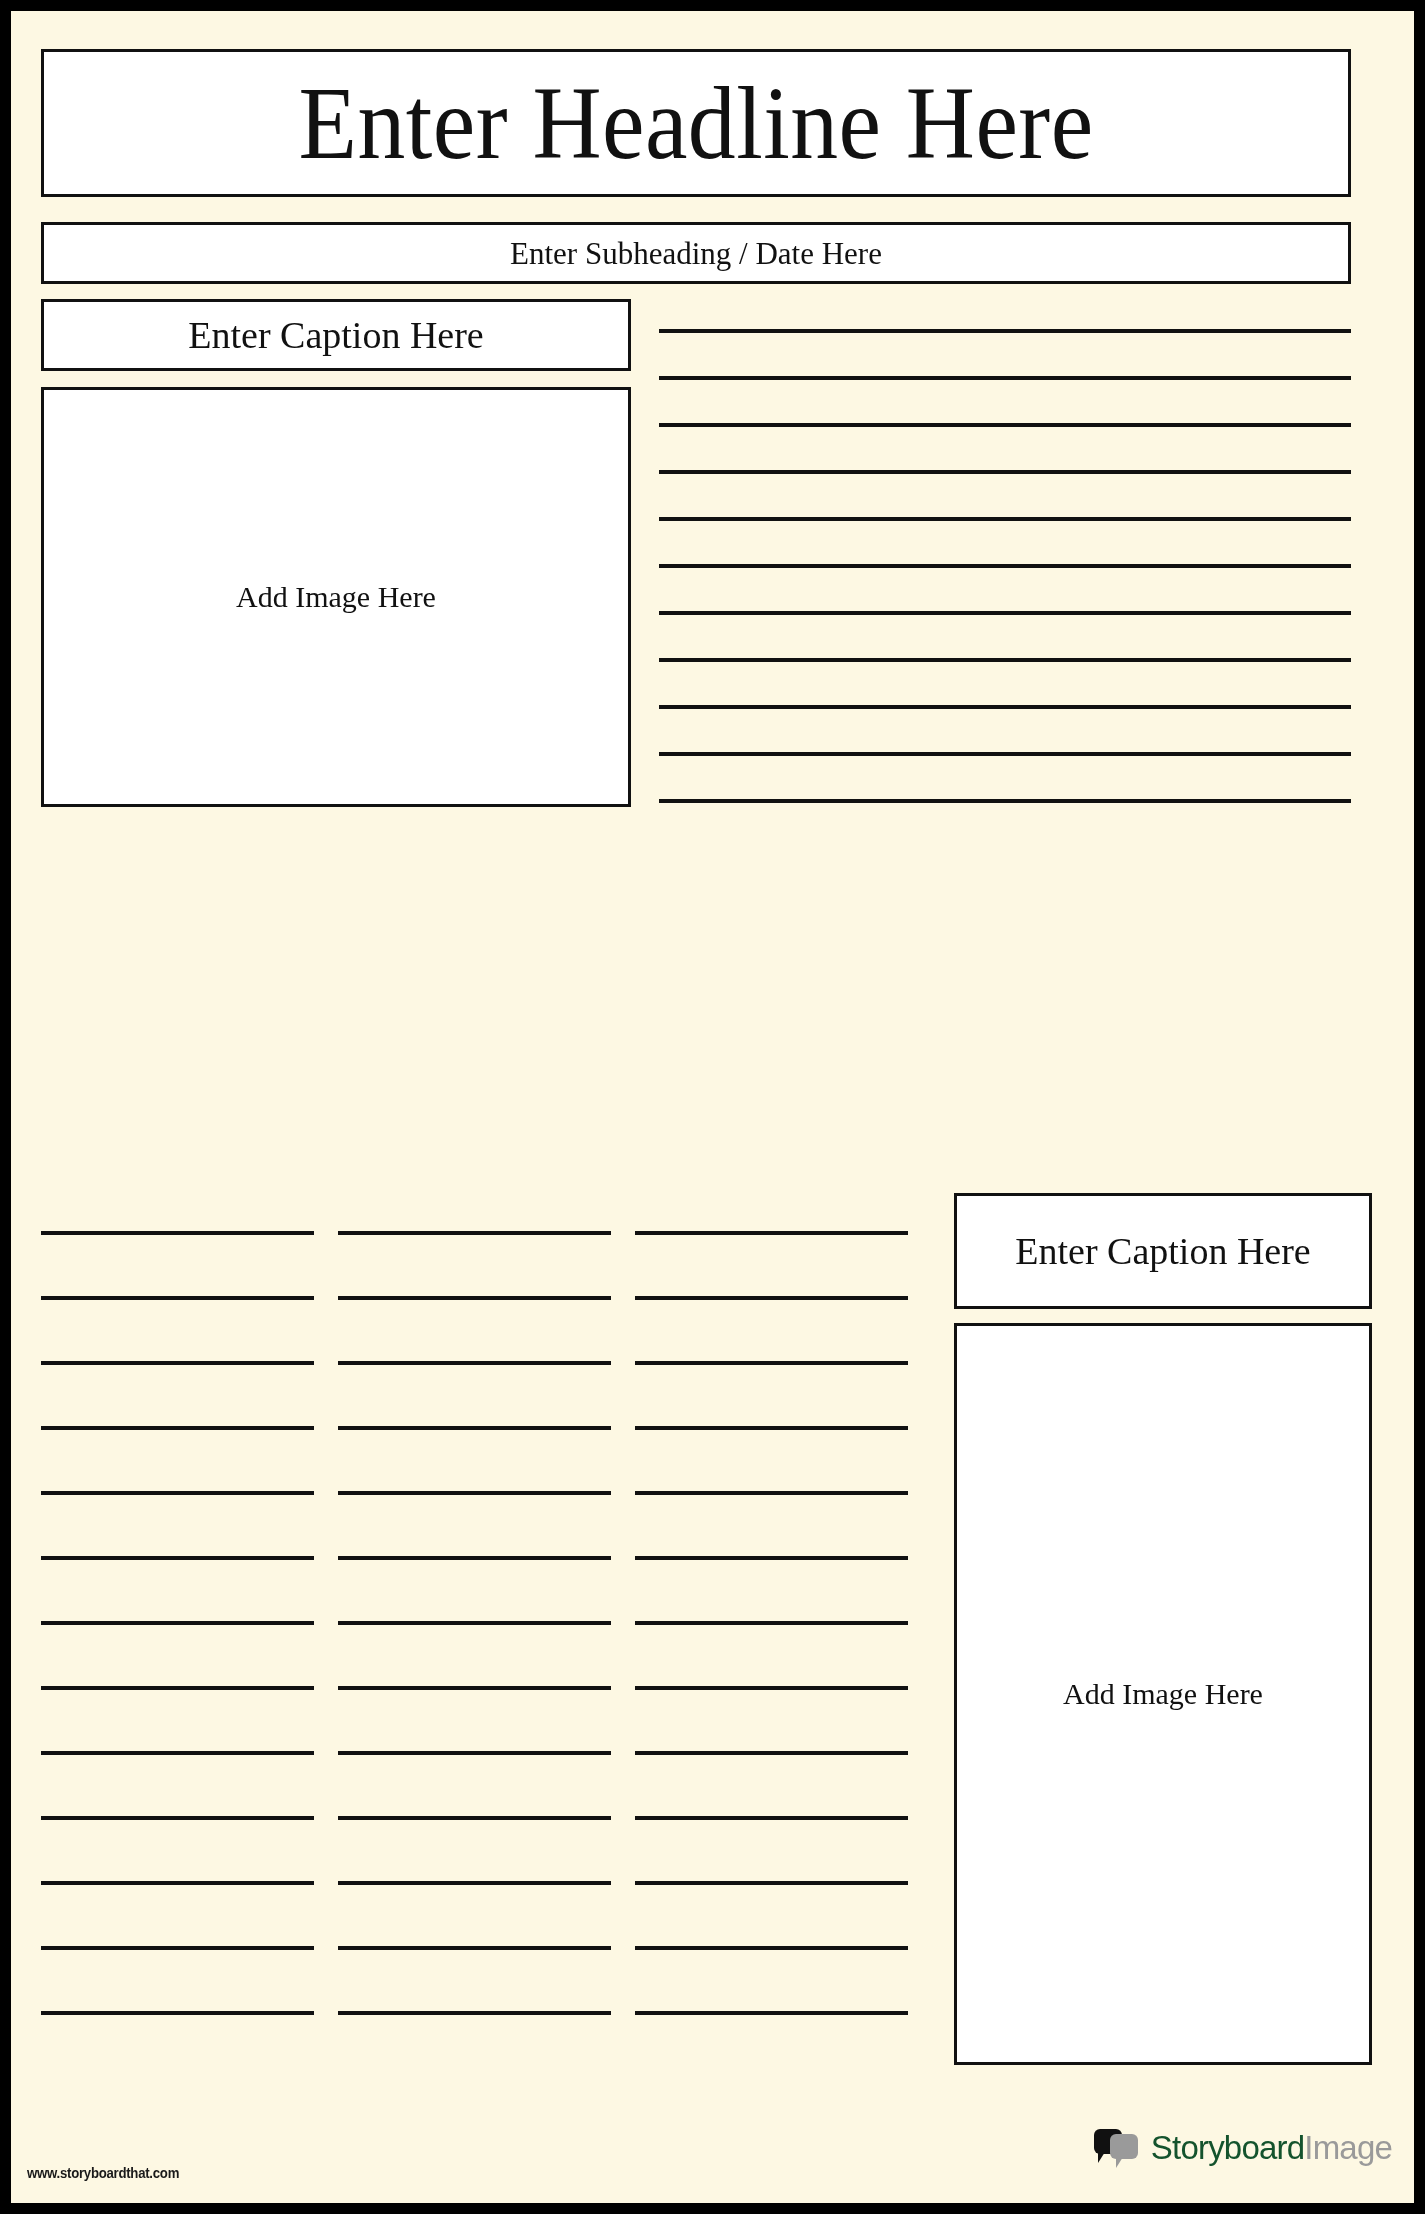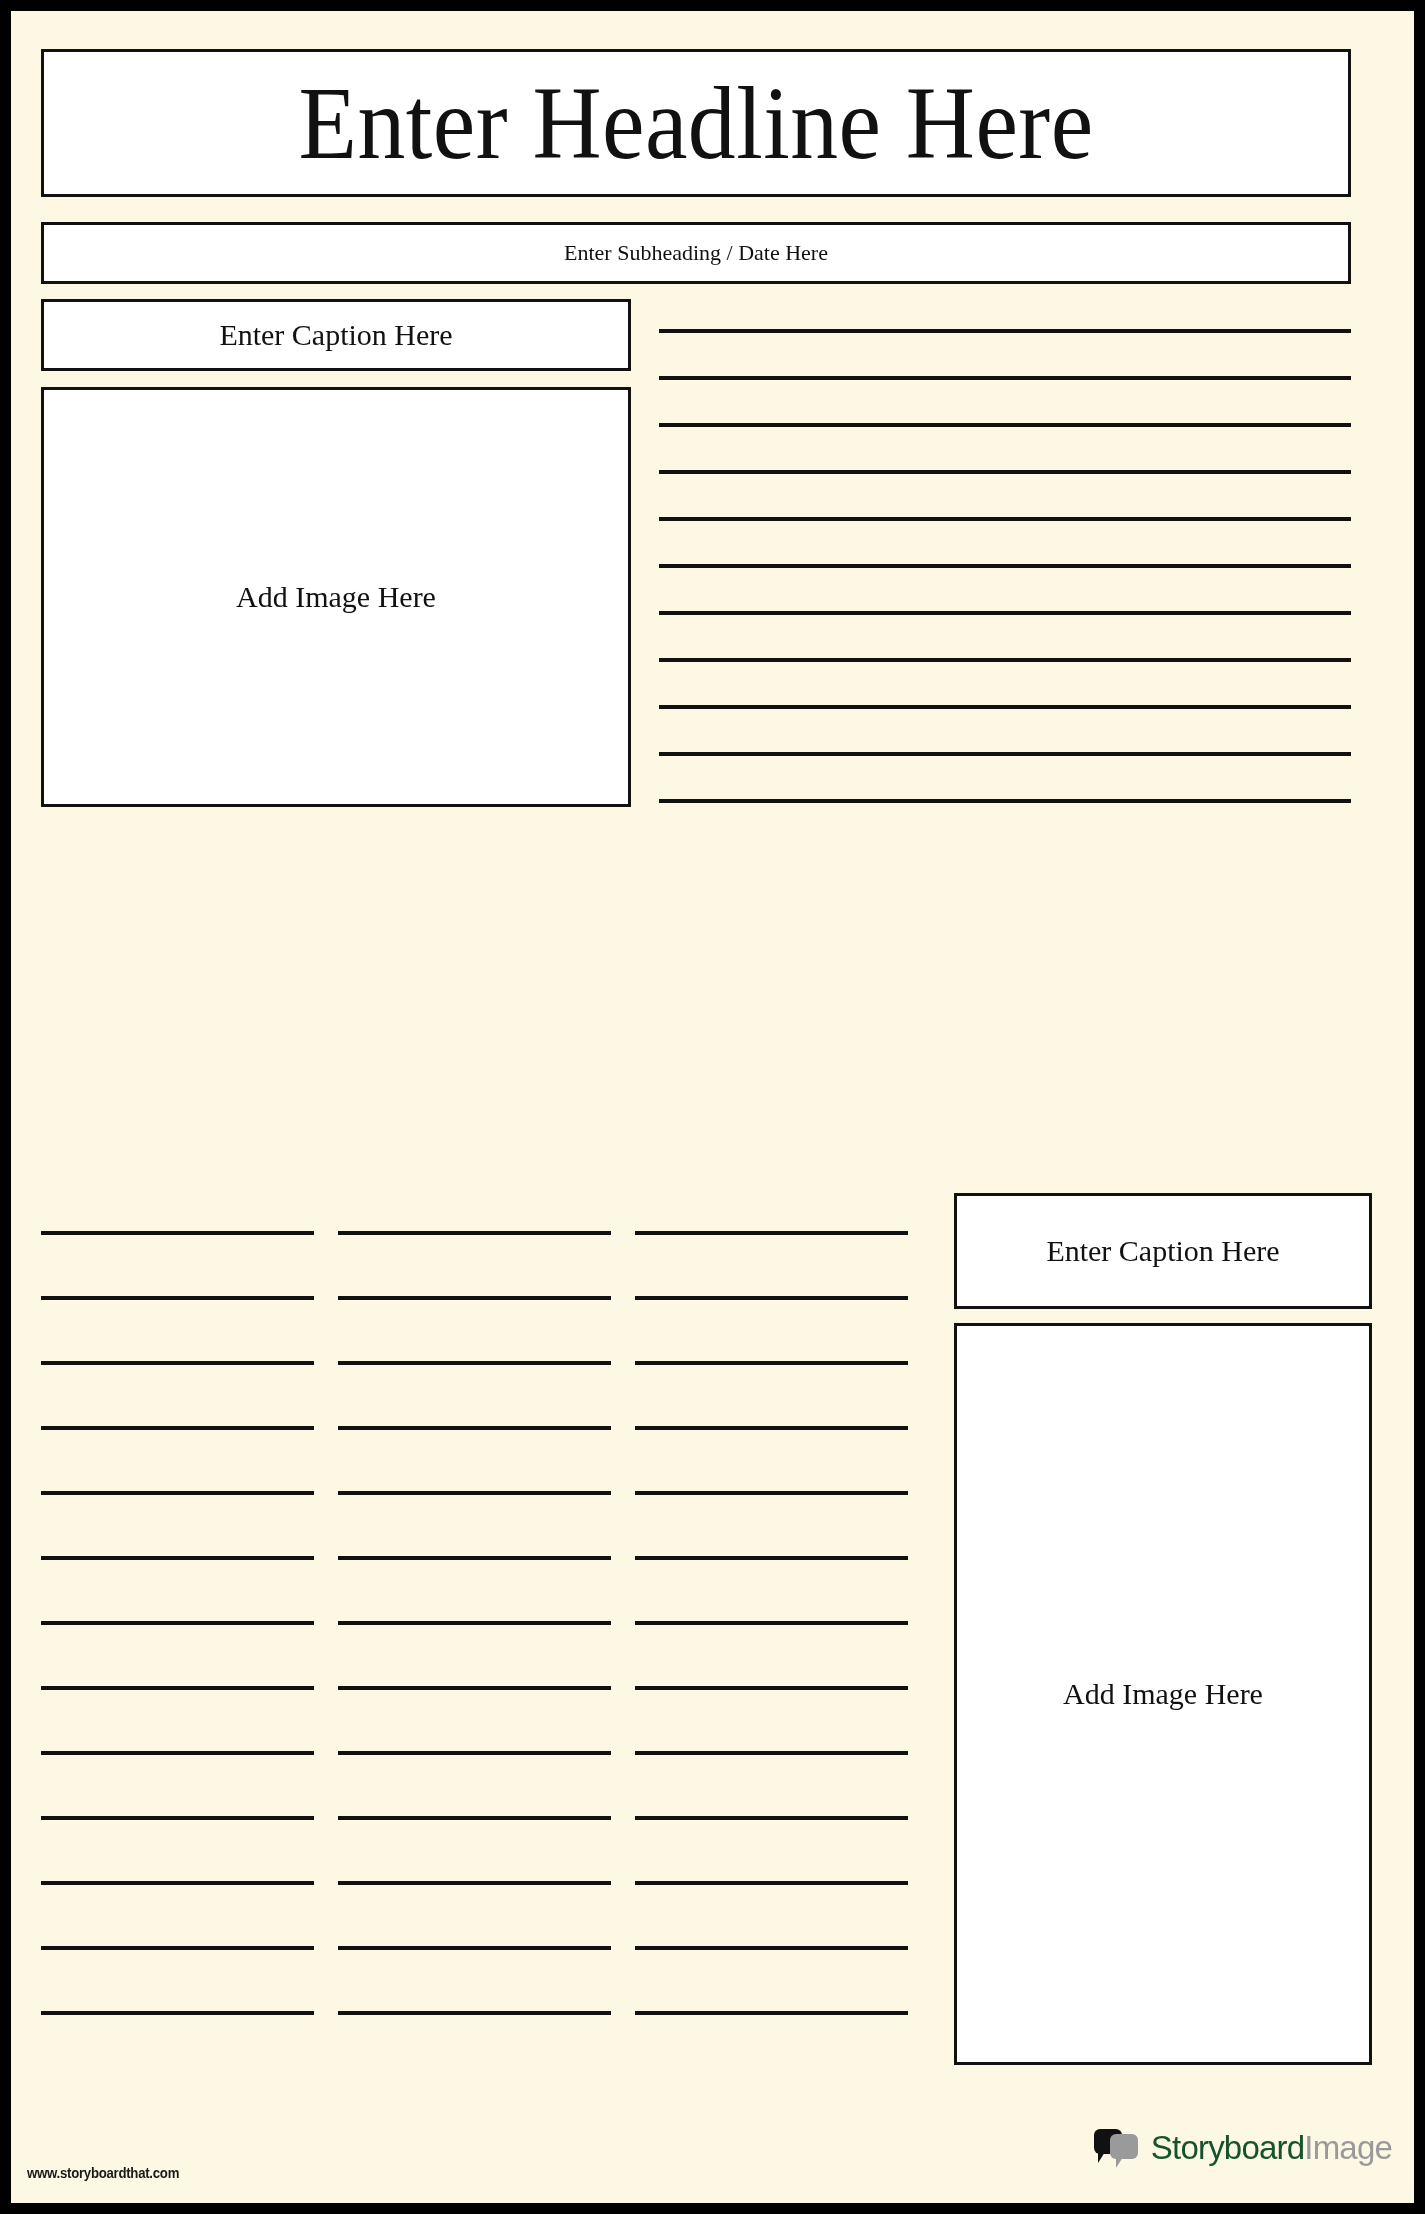--- a/index.html
+++ b/index.html
@@ -60,35 +60,35 @@
   }
 
   
   .subheading-box {
     left: 30px;
     top: 211px;
     width: 1310px;
     height: 62px;
   }
   .subheading-text {
-    font-size: 22px;
+    font-size: 31px;
     line-height: 1;
     white-space: nowrap;
     font-family: Liberation Serif, serif;
   }
 
   
   .caption1-box {
     left: 30px;
     top: 288px;
     width: 590px;
     height: 72px;
   }
   .caption-text {
-    font-size: 30px;
+    font-size: 38px;
     line-height: 1;
     white-space: nowrap;
   }
 
   
   .image1-box {
     left: 30px;
     top: 376px;
     width: 590px;
     height: 420px;

